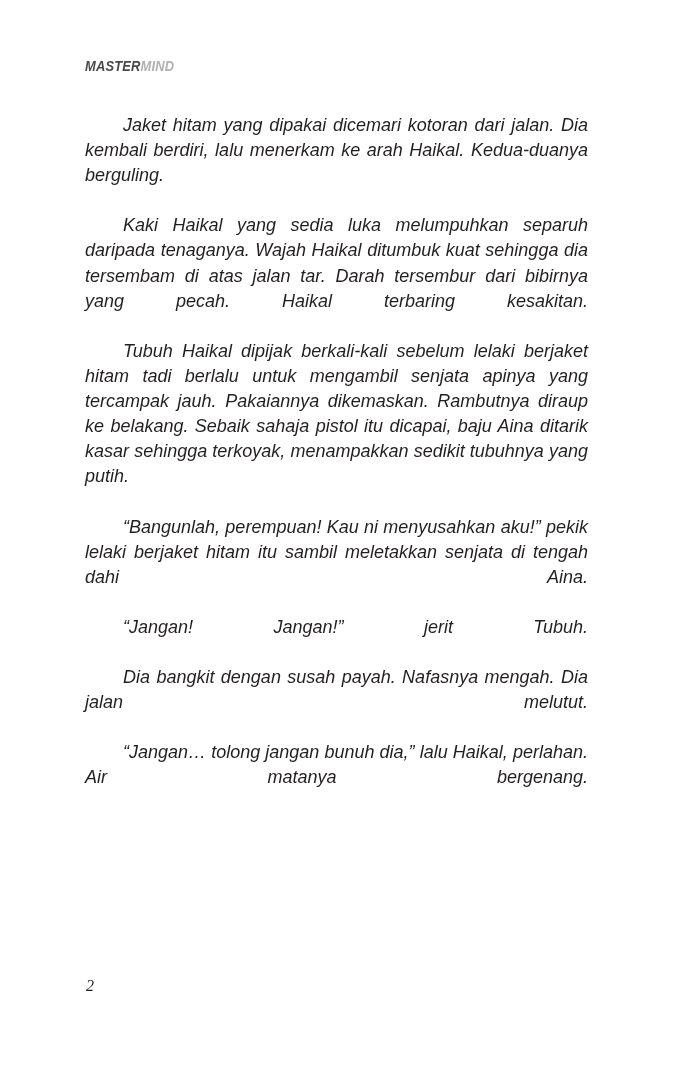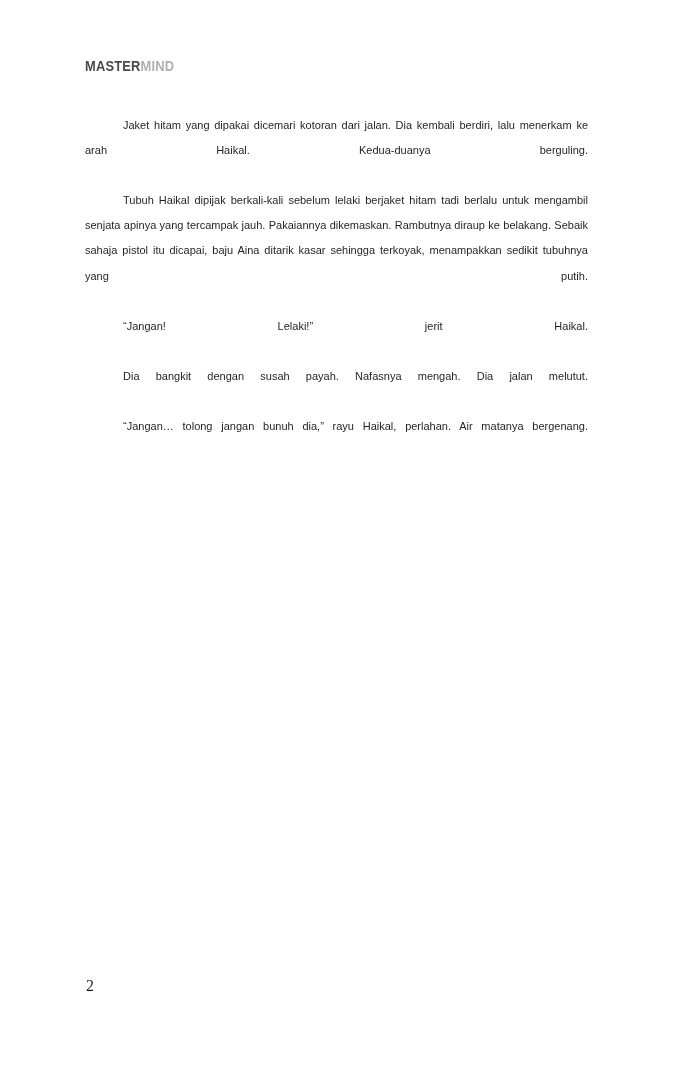--- a/index.html
+++ b/index.html
@@ -12,20 +12,21 @@
     height: 1088px;
     position: relative;
     font-family: "Liberation Sans", sans-serif;
     -webkit-font-smoothing: antialiased;
   }
 
   .page {
     position: absolute;
     inset: 0;
     background: #ffffff;
+    font-style: italic;
   }
 
   
   .running-header {
     position: absolute;
     left: 85px;
     top: 58px;
     font-family: "Liberation Sans", sans-serif;
     font-weight: bold;
     font-size: 15px;
@@ -48,21 +49,21 @@
     left: 85px;
     top: 113px;
     width: 503px;
   }
   .body-paragraph {
     margin: 0;
     text-indent: 38px;
     text-align: justify;
     text-justify: inter-word;
     font-family: "Liberation Sans", sans-serif;
-    font-size: 11px;
+    font-size: 18px;
     line-height: 25.1px;
     color: #231f20;
     hyphens: none;
   }
   
   .body-paragraph::after {
     content: "";
     display: inline-block;
     width: 100%;
   }
@@ -82,21 +83,23 @@
 <body>
 
 <div class="page">
 
   <div class="running-header">
     <span class="hdr-strong">MASTER</span><span class="hdr-light">MIND</span>
   </div>
 
   <div class="text-column">
     <p class="body-paragraph">Jaket hitam yang dipakai dicemari kotoran dari jalan. Dia kembali berdiri, lalu menerkam ke arah Haikal. Kedua-duanya berguling.</p>
+    <p class="body-paragraph">Kaki Haikal yang sedia luka melumpuhkan separuh daripada tenaganya. Wajah Haikal ditumbuk kuat sehingga dia tersembam di atas jalan tar. Darah tersembur dari bibirnya yang pecah. Haikal terbaring kesakitan.</p>
     <p class="body-paragraph">Tubuh Haikal dipijak berkali-kali sebelum lelaki berjaket hitam tadi berlalu untuk mengambil senjata apinya yang tercampak jauh. Pakaiannya dikemaskan. Rambutnya diraup ke belakang. Sebaik sahaja pistol itu dicapai, baju Aina ditarik kasar sehingga terkoyak, menampakkan sedikit tubuhnya yang putih.</p>
-    <p class="body-paragraph">“Jangan! Lelaki!” jerit Haikal.</p>
+    <p class="body-paragraph">“Bangunlah, perempuan! Kau ni menyusahkan aku!” pekik lelaki berjaket hitam itu sambil meletakkan senjata di tengah dahi Aina.</p>
+    <p class="body-paragraph">“Jangan! Jangan!” jerit Tubuh.</p>
     <p class="body-paragraph">Dia bangkit dengan susah payah. Nafasnya mengah. Dia jalan melutut.</p>
-    <p class="body-paragraph">“Jangan… tolong jangan bunuh dia,” rayu Haikal, perlahan. Air matanya bergenang.</p>
+    <p class="body-paragraph">“Jangan… tolong jangan bunuh dia,” lalu Haikal, perlahan. Air matanya bergenang.</p>
   </div>
 
   <div class="folio">2</div>
 
 </div>
 
 </body></html>

